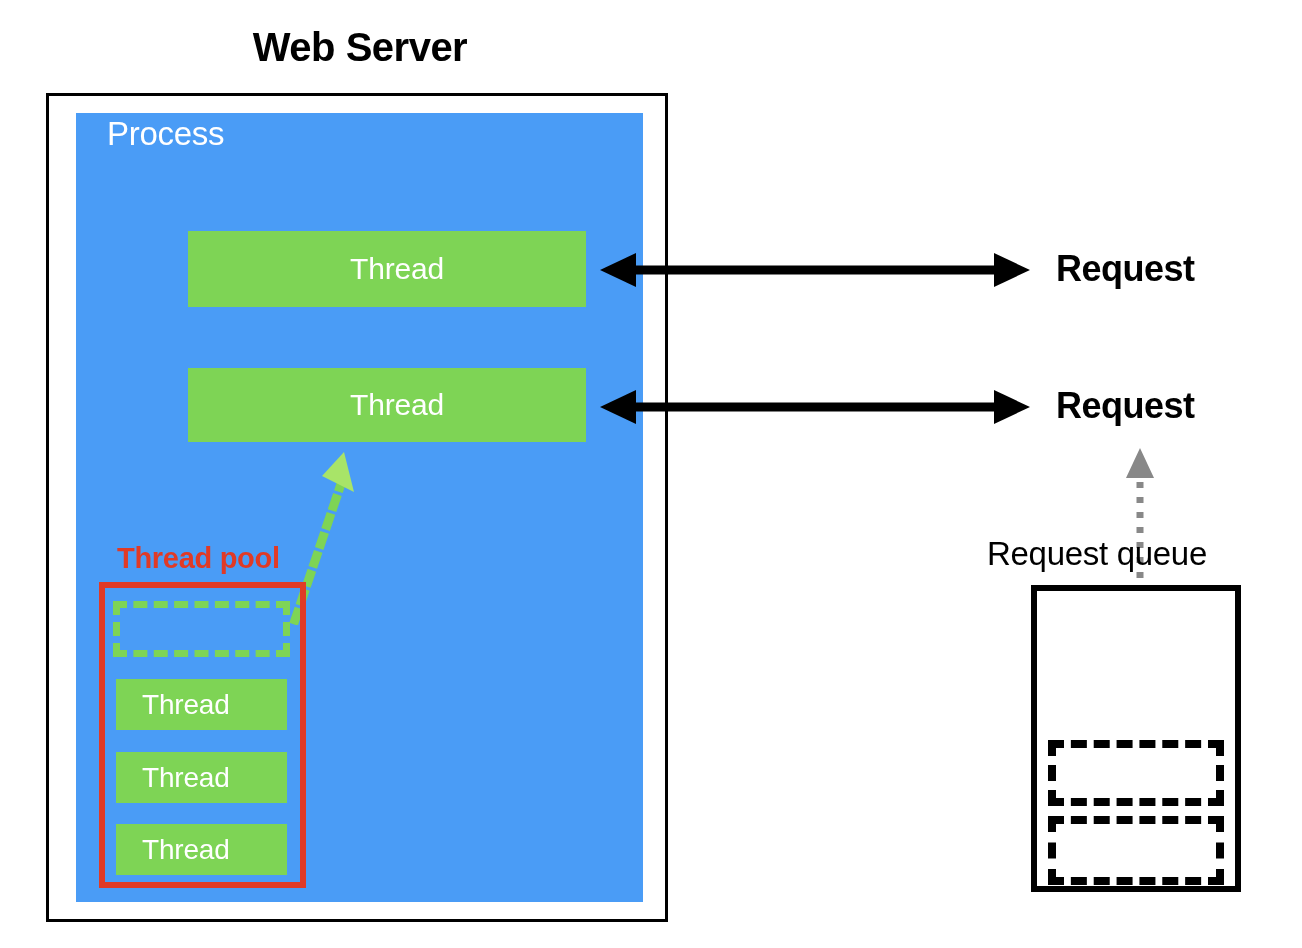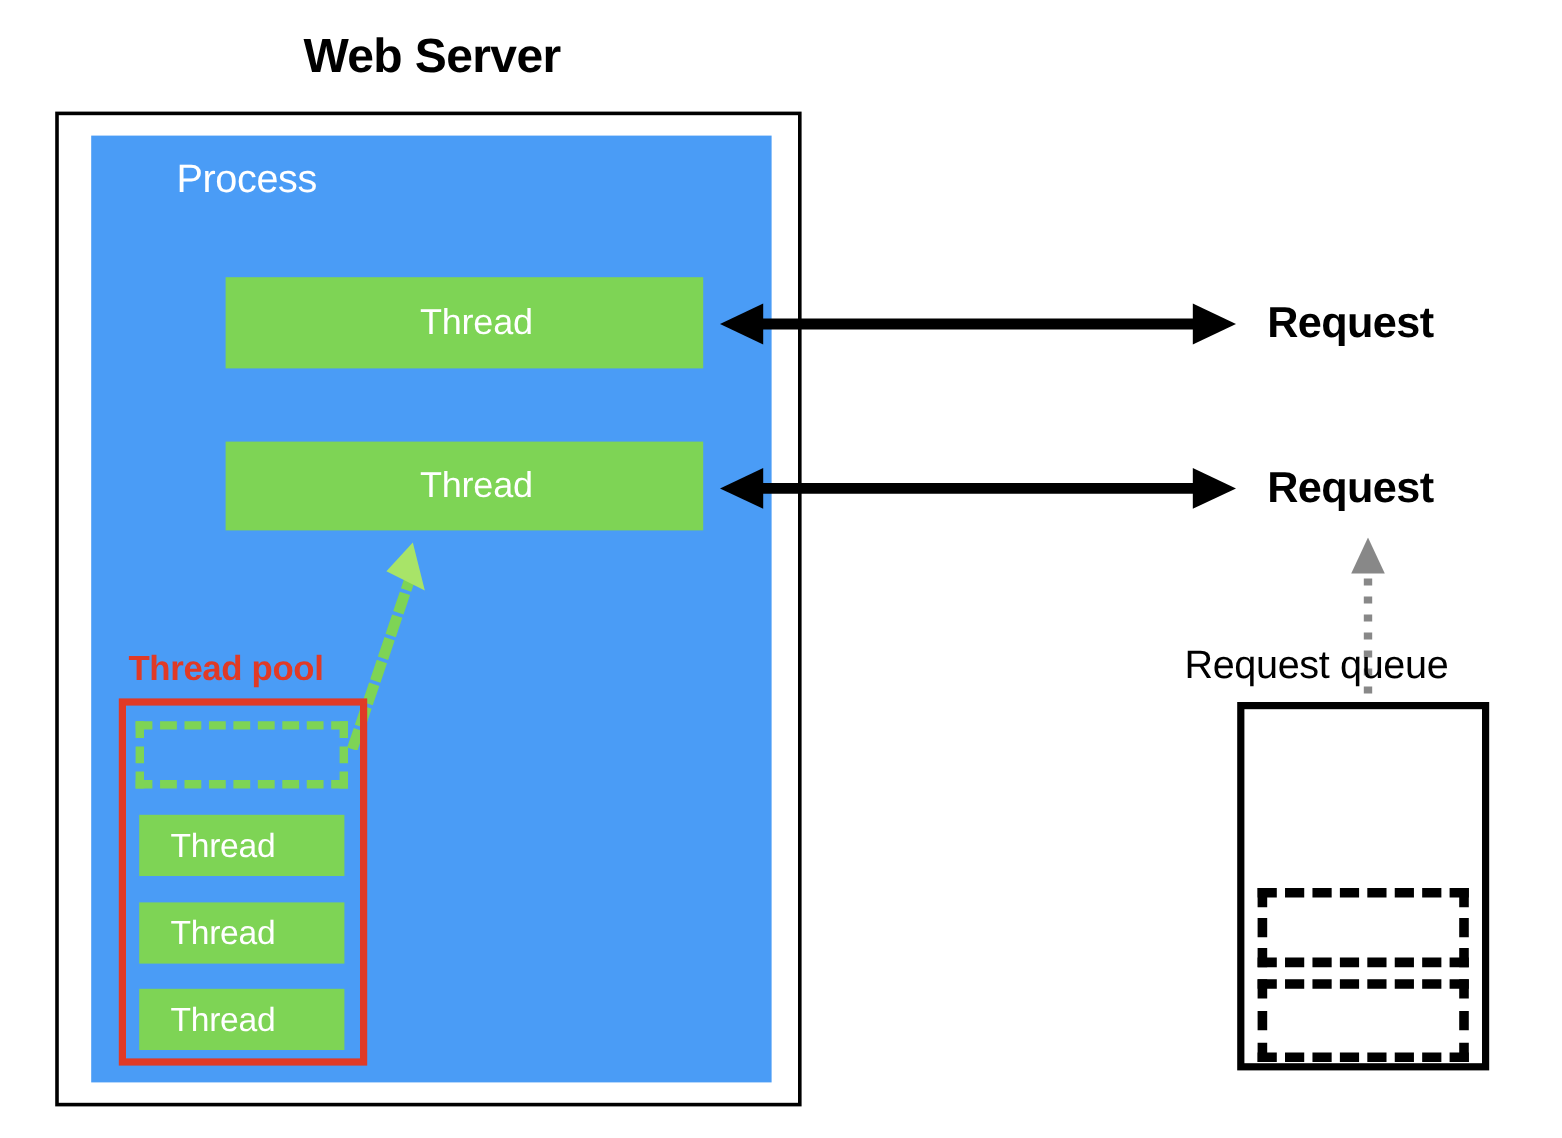--- a/index.html
+++ b/index.html
@@ -46,26 +46,25 @@
   
   #process-box {
     left: 76px;
     top: 113px;
     width: 567px;
     height: 789px;
     background: #4a9cf6;
   }
   #process-label {
     left: 107px;
-    top: 130px;
+    top: 115px;
     font-size: 33px;
     color: #ffffff;
     font-weight: normal;
     letter-spacing: -0.3px;
-    margin-left: 40px;
   }
 
   
   .thread-bar {
     background: #7ed455;
     color: #ffffff;
     font-size: 30px;
     display: flex;
     align-items: center;
     justify-content: center;
@@ -95,21 +94,21 @@
   #request-label-1 { left: 1056px; top: 248px; }
   #request-label-2 { left: 1056px; top: 385px; }
 
   
   #green-dotted-arrow {
     left: 265px; top: 450px; width: 110px; height: 175px;
   }
 
   
   #thread-pool-label {
-    left: 107px;
+    left: 117px;
     top: 542px;
     font-size: 29px;
     font-weight: bold;
     color: #e03a26;
     letter-spacing: -0.3px;
   }
   #thread-pool-box {
     left: 99px;
     top: 582px;
     width: 207px;

